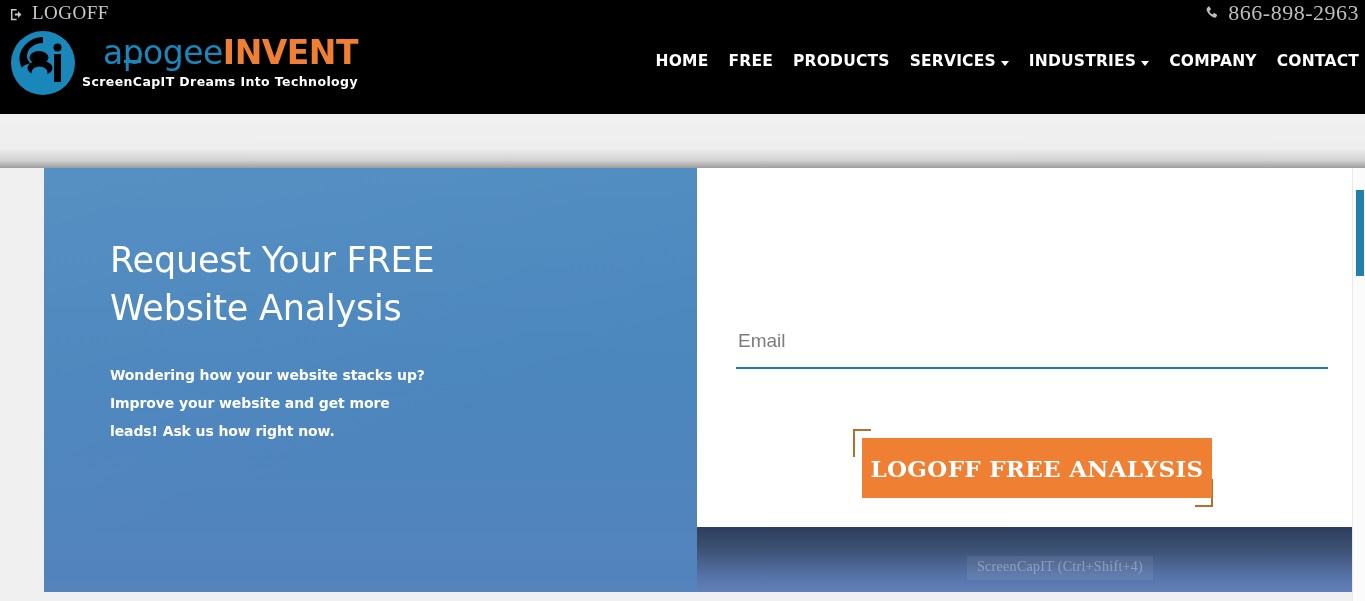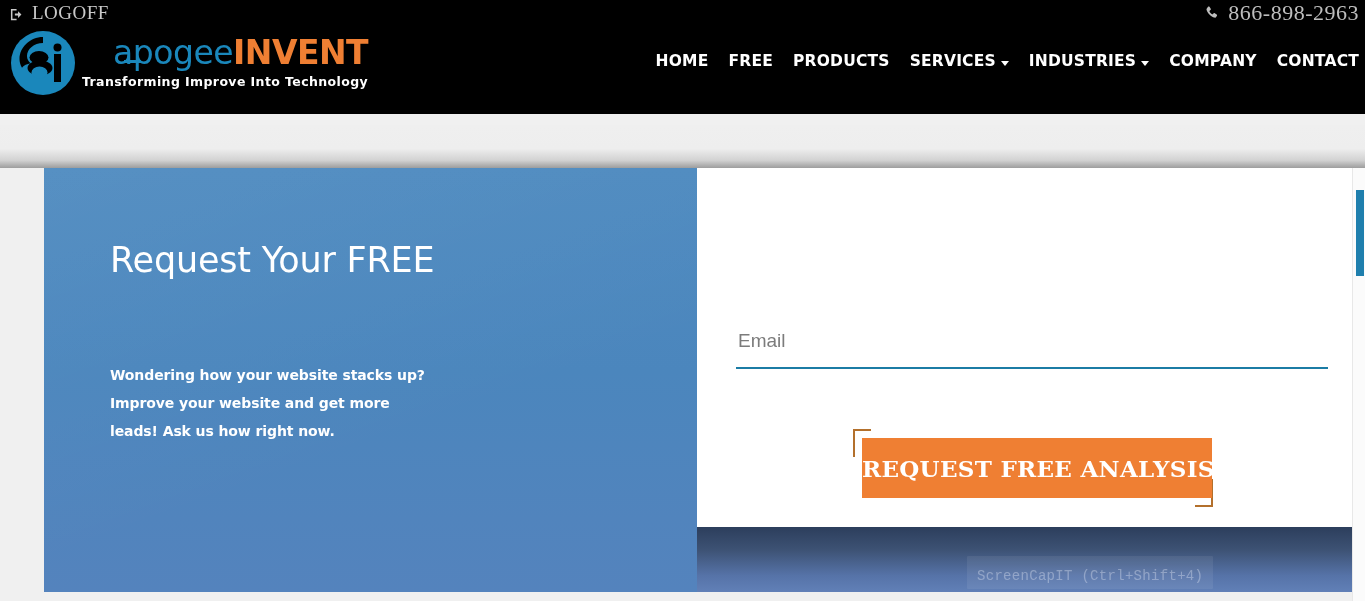--- a/index.html
+++ b/index.html
@@ -189,24 +189,24 @@
     left: 697px; top: 527px;
     width: 668px;
     height: 65px;
     background: linear-gradient(to bottom, #2c3e5c 0%, #3d5274 35%, #5673a8 75%, #6180b7 100%);
     z-index: 2;
   }
 
   .screencap-overlay {
     position: absolute;
     left: 967px; top: 556px;
-    padding: 12px 10px 5px 10px;
+    padding: 3px 10px 5px 10px;
     background: rgba(255,255,255,0.07);
     color: rgba(225,232,244,0.38);
-    font-family: Liberation Mono, monospace;
+    font-family: Liberation Serif, serif;
     font-size: 14px;
     letter-spacing: 0.3px;
     white-space: nowrap;
     z-index: 3;
     border-radius: 1px;
   }
 
   
   .form-card {
     position: absolute;
@@ -345,21 +345,21 @@
           <path d="M17.5 40c0-4.2 5.6-7.5 12.5-7.5S42.5 35.8 42.5 40 36.9 47.5 30 47.5 17.5 44.2 17.5 40z" fill="#000000"></path>
           <ellipse cx="29.5" cy="44.5" rx="8" ry="6" fill="#1a87bb"></ellipse>
           <rect x="44" y="26" width="7" height="28" fill="#000000"></rect>
           <circle cx="47.5" cy="19.5" r="4" fill="#000000"></circle>
         </svg>
       </span>
       <div class="logo-text-block">
         <div class="logo-wordmark">
           <span class="logo-apogee">apogee</span><span class="logo-invent">INVENT</span>
         </div>
-        <div class="logo-tagline">Transforming Improve Into Technology</div>
+        <div class="logo-tagline">ScreenCapIT Dreams Into Technology</div>
       </div>
       <div class="logo-overbar"></div>
     </div>
 
     <nav class="main-nav">
       <div class="nav-item">
         <span>HOME</span>
       </div>
       <div class="nav-item">
         <span>FREE</span>
@@ -383,20 +383,21 @@
       </div>
     </nav>
   </div>
 
   <div class="gray-band"></div>
 
   <section class="hero">
     <div class="hero-inner">
       <h1 class="hero-title">
         <span>Request Your FREE</span><br>
+        <span>Website Analysis</span>
       </h1>
       <p class="hero-sub">
         <span>Wondering how your website stacks up?</span><br>
         <span>Improve your website and get more</span><br>
         <span>leads! Ask us how right now.</span>
       </p>
     </div>
   </section>
 
   <div class="navy-band"></div>
@@ -406,21 +407,21 @@
   <div class="form-card">
 
 
     <div class="field-group field-email">
       <input class="field-input" type="email" placeholder="Email" style="">
     </div>
 
     <div class="cta-wrap">
       <span class="bracket bracket-tl"></span>
       <span class="bracket bracket-br"></span>
-      <button class="cta-button">REQUEST FREE ANALYSIS</button>
+      <button class="cta-button">LOGOFF FREE ANALYSIS</button>
     </div>
 
   </div>
 
   <div class="scroll-track"></div>
   <div class="scroll-thumb"></div>
 
   <div class="bottom-strip"></div>
 
 </div>

